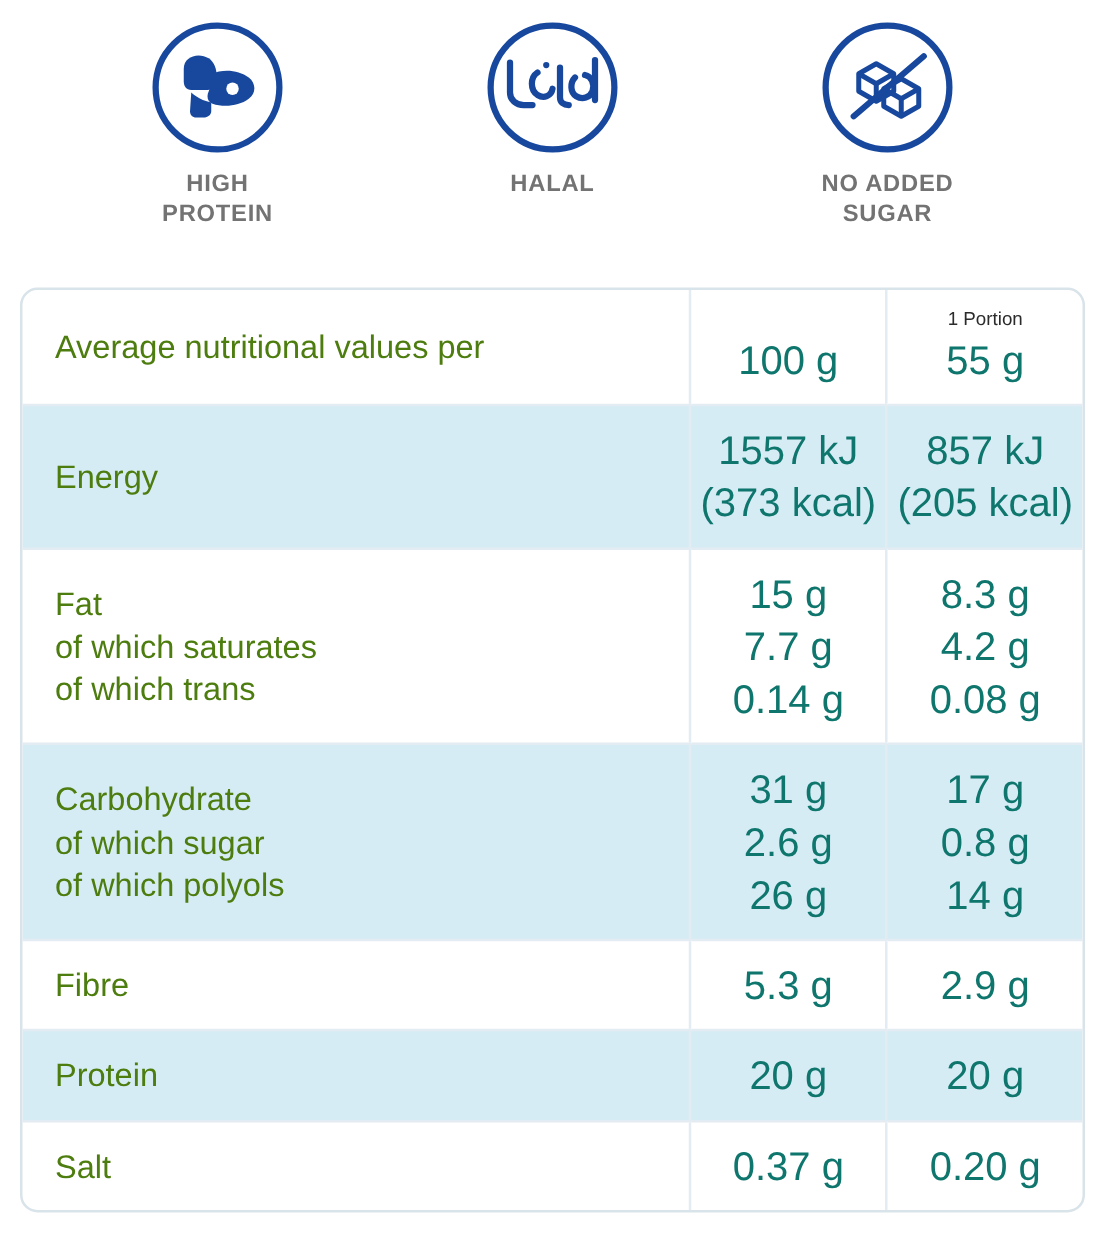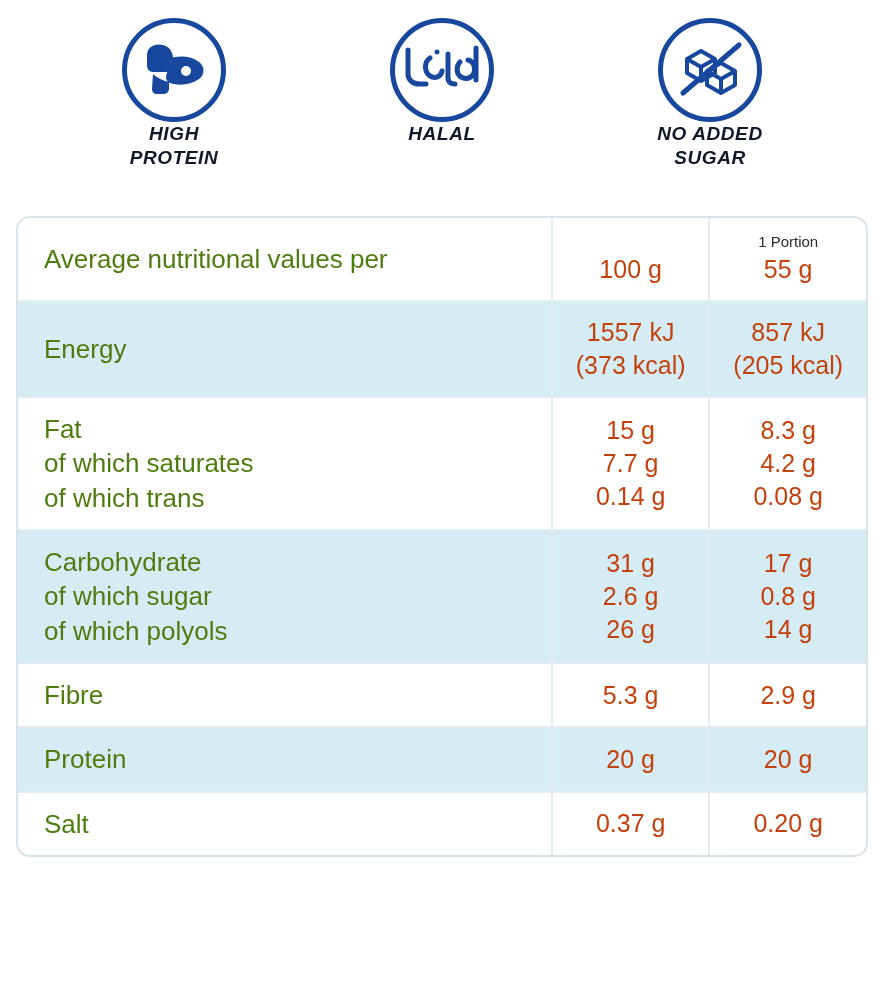--- a/index.html
+++ b/index.html
@@ -40,29 +40,29 @@
     width: 104px;
     height: 104px;
     border-radius: 50%;
     border: 5px solid #17489e;
     display: flex;
     align-items: center;
     justify-content: center;
     box-sizing: border-box;
   }
   .badge-label {
+    margin-top: 14px;
     text-align: center;
-    color: #0f172a;
+    color: #737373;
     font-weight: bold;
     font-size: 19px;
     letter-spacing: 0.6px;
     line-height: 1.25;
     text-transform: uppercase;
     white-space: pre-line;
-    font-style: italic;
   }
 
   
   .table-wrap {
     margin: 46px 16px 0 16px;
     border: 2px solid #d9e3ea;
     border-radius: 14px;
     overflow: hidden;
     background: #ffffff;
   }
@@ -85,22 +85,22 @@
 
   .row-shaded td { background: #d6ecf5; }
 
   .label-text {
     font-size: 26px;
     color: #4d7c0f;
     line-height: 1.32;
     white-space: pre-line;
   }
   .value-text {
-    font-size: 25px;
-    color: #c2410c;
+    font-size: 32px;
+    color: #0f766e;
     line-height: 1.32;
     white-space: pre-line;
   }
   .portion-head {
     font-size: 15px;
     color: #2b2b2b;
     display: block;
     line-height: 1.3;
     margin-bottom: 2px;
   }

